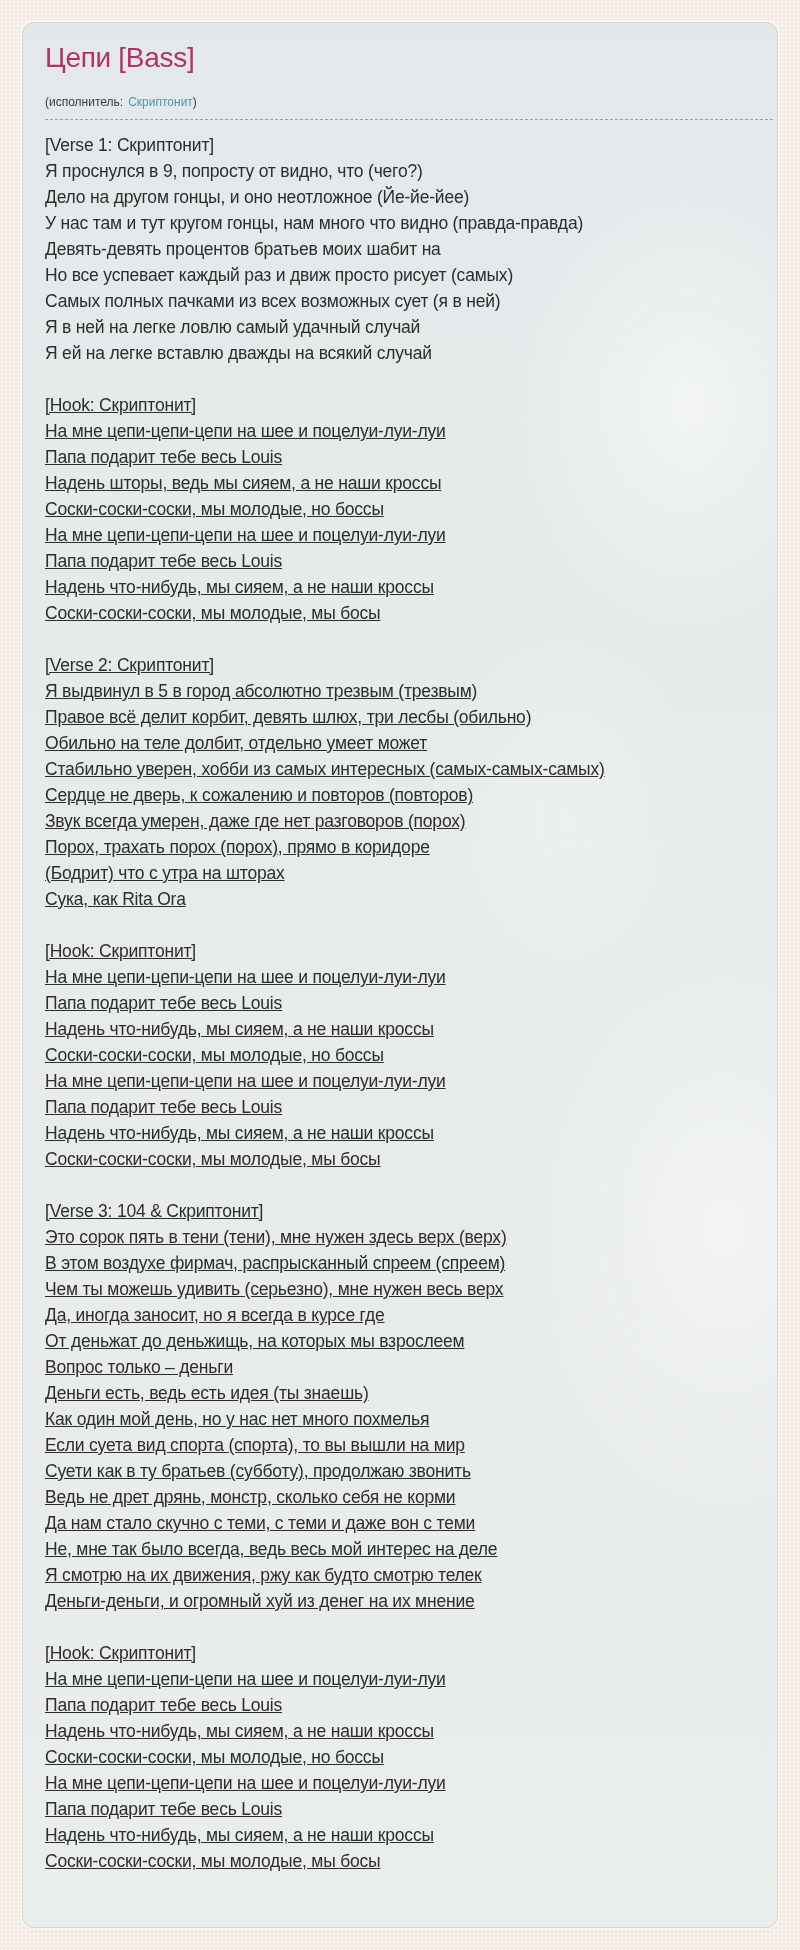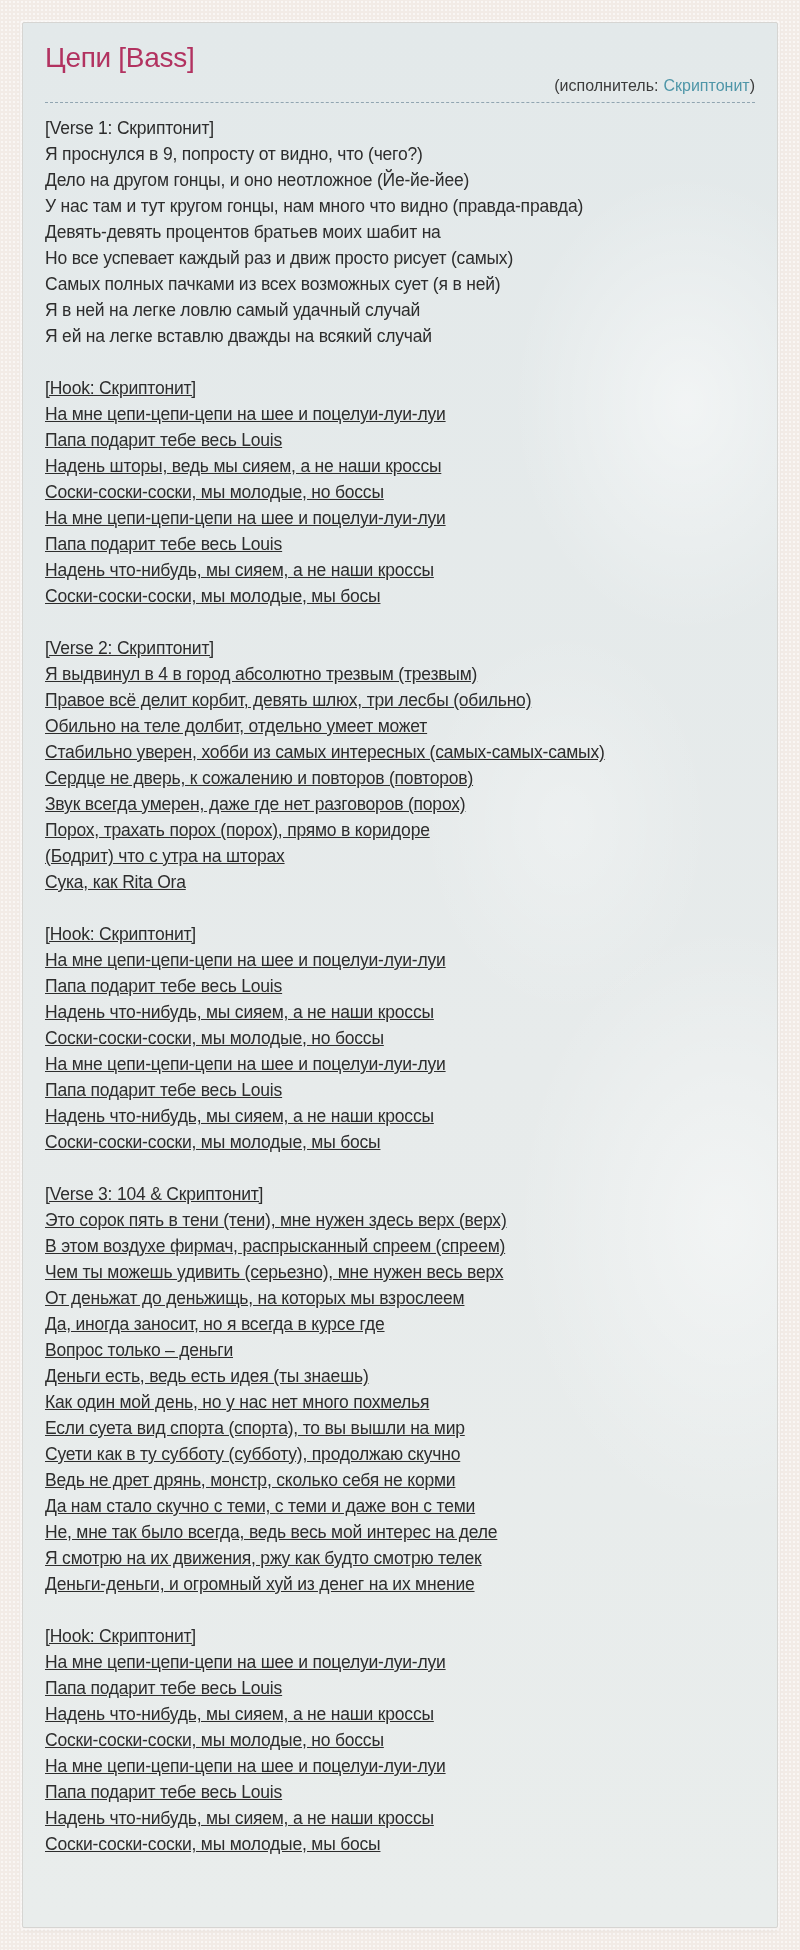--- a/index.html
+++ b/index.html
@@ -11,23 +11,23 @@
     background-color:var(--page-background,#f2ebe6);
     background-image:radial-gradient(rgba(255,255,255,0.55) 1px, rgba(255,255,255,0) 1.4px);
     background-size:4px 4px;
     overflow:hidden;
   }
   .card {
     position:relative;
     width:100%;
     min-height:1906px;
     box-sizing:border-box;
-    padding:20px 22px 26px 22px;
+    padding:20px 4px 26px 22px;
     border:1px solid var(--card-border,#d6d5d2);
-    border-radius:2px;
+    border-radius:12px;
     background:linear-gradient(180deg,
       var(--card-background-top,#e3e9ea) 0%,
       #e7ebeb 55%,
       var(--card-background-bottom,#e9edec) 100%);
     box-shadow:0 0 0 2px rgba(255,255,255,0.5), 0 2px 6px rgba(0,0,0,0.05);
   }
   
   .card::before {
     content:""; position:absolute; inset:0; pointer-events:none;
     background:
@@ -39,27 +39,26 @@
 
   .title {
     margin:0;
     font-size:28px;
     line-height:30px;
     font-weight:400;
     letter-spacing:-0.3px;
     color:var(--title,#b23260);
   }
   .subtitle {
-    margin-top:3px;
+    margin-top:20px;
     padding-bottom:7px;
-    font-size:16px;
+    font-size:12px;
     line-height:19px;
     color:var(--subtitle-text,#3c3c3c);
     border-bottom:1px dashed var(--separator,#91a5b1);
-    text-align:right;
   }
   .artist-link {
     color:var(--artist-link,#4f96a8);
     text-decoration:none;
     margin-left:5px;
     cursor:pointer;
   }
   .lyrics {
     margin-top:12px;
     font-size:17.5px;
@@ -94,21 +93,21 @@
         <div class="line">Папа подарит тебе весь Louis</div>
         <div class="line">Надень шторы, ведь мы сияем, а не наши кроссы</div>
         <div class="line">Соски-соски-соски, мы молодые, но боссы</div>
         <div class="line">На мне цепи-цепи-цепи на шее и поцелуи-луи-луи</div>
         <div class="line">Папа подарит тебе весь Louis</div>
         <div class="line">Надень что-нибудь, мы сияем, а не наши кроссы</div>
         <div class="line">Соски-соски-соски, мы молодые, мы босы</div>
       </div>
       <div class="stanza">
         <div class="line">[Verse 2: Скриптонит]</div>
-        <div class="line">Я выдвинул в 4 в город абсолютно трезвым (трезвым)</div>
+        <div class="line">Я выдвинул в 5 в город абсолютно трезвым (трезвым)</div>
         <div class="line">Правое всё делит корбит, девять шлюх, три лесбы (обильно)</div>
         <div class="line">Обильно на теле долбит, отдельно умеет может</div>
         <div class="line">Стабильно уверен, хобби из самых интересных (самых-самых-самых)</div>
         <div class="line">Сердце не дверь, к сожалению и повторов (повторов)</div>
         <div class="line">Звук всегда умерен, даже где нет разговоров (порох)</div>
         <div class="line">Порох, трахать порох (порох), прямо в коридоре</div>
         <div class="line">(Бодрит) что с утра на шторах</div>
         <div class="line">Сука, как Rita Ora</div>
       </div>
       <div class="stanza">
@@ -120,27 +119,27 @@
         <div class="line">На мне цепи-цепи-цепи на шее и поцелуи-луи-луи</div>
         <div class="line">Папа подарит тебе весь Louis</div>
         <div class="line">Надень что-нибудь, мы сияем, а не наши кроссы</div>
         <div class="line">Соски-соски-соски, мы молодые, мы босы</div>
       </div>
       <div class="stanza">
         <div class="line">[Verse 3: 104 &amp; Скриптонит]</div>
         <div class="line">Это сорок пять в тени (тени), мне нужен здесь верх (верх)</div>
         <div class="line">В этом воздухе фирмач, распрысканный спреем (спреем)</div>
         <div class="line">Чем ты можешь удивить (серьезно), мне нужен весь верх</div>
+        <div class="line">Да, иногда заносит, но я всегда в курсе где</div>
         <div class="line">От деньжат до деньжищь, на которых мы взрослеем</div>
-        <div class="line">Да, иногда заносит, но я всегда в курсе где</div>
         <div class="line">Вопрос только – деньги</div>
         <div class="line">Деньги есть, ведь есть идея (ты знаешь)</div>
         <div class="line">Как один мой день, но у нас нет много похмелья</div>
         <div class="line">Если суета вид спорта (спорта), то вы вышли на мир</div>
-        <div class="line">Суети как в ту субботу (субботу), продолжаю скучно</div>
+        <div class="line">Суети как в ту братьев (субботу), продолжаю звонить</div>
         <div class="line">Ведь не дрет дрянь, монстр, сколько себя не корми</div>
         <div class="line">Да нам стало скучно с теми, с теми и даже вон с теми</div>
         <div class="line">Не, мне так было всегда, ведь весь мой интерес на деле</div>
         <div class="line">Я смотрю на их движения, ржу как будто смотрю телек</div>
         <div class="line">Деньги-деньги, и огромный хуй из денег на их мнение</div>
       </div>
       <div class="stanza">
         <div class="line">[Hook: Скриптонит]</div>
         <div class="line">На мне цепи-цепи-цепи на шее и поцелуи-луи-луи</div>
         <div class="line">Папа подарит тебе весь Louis</div>

